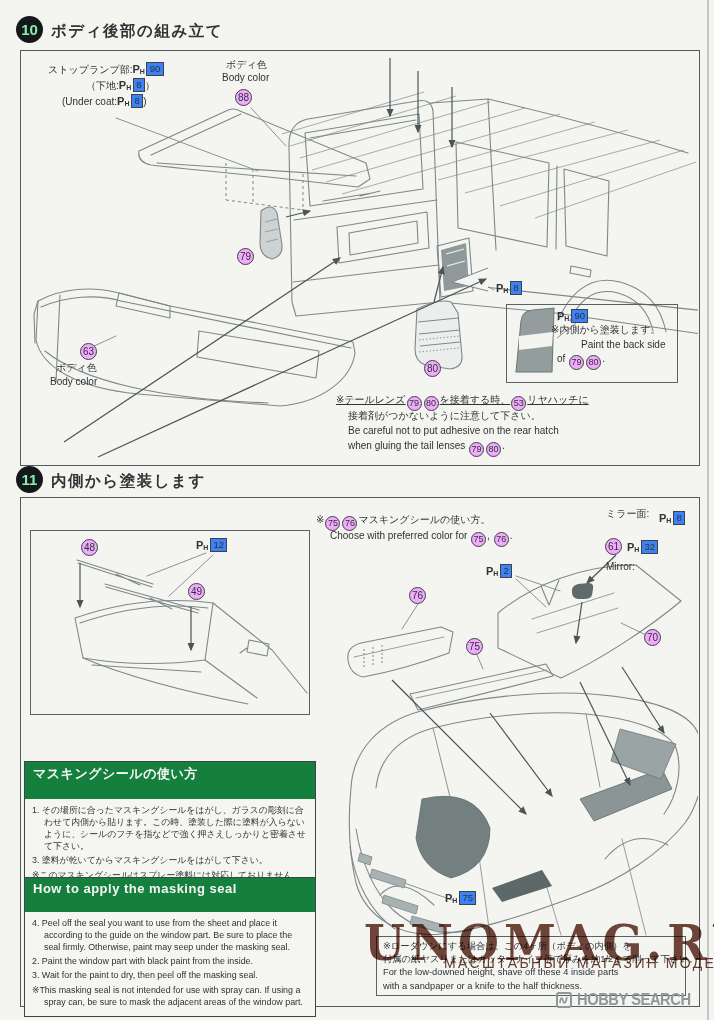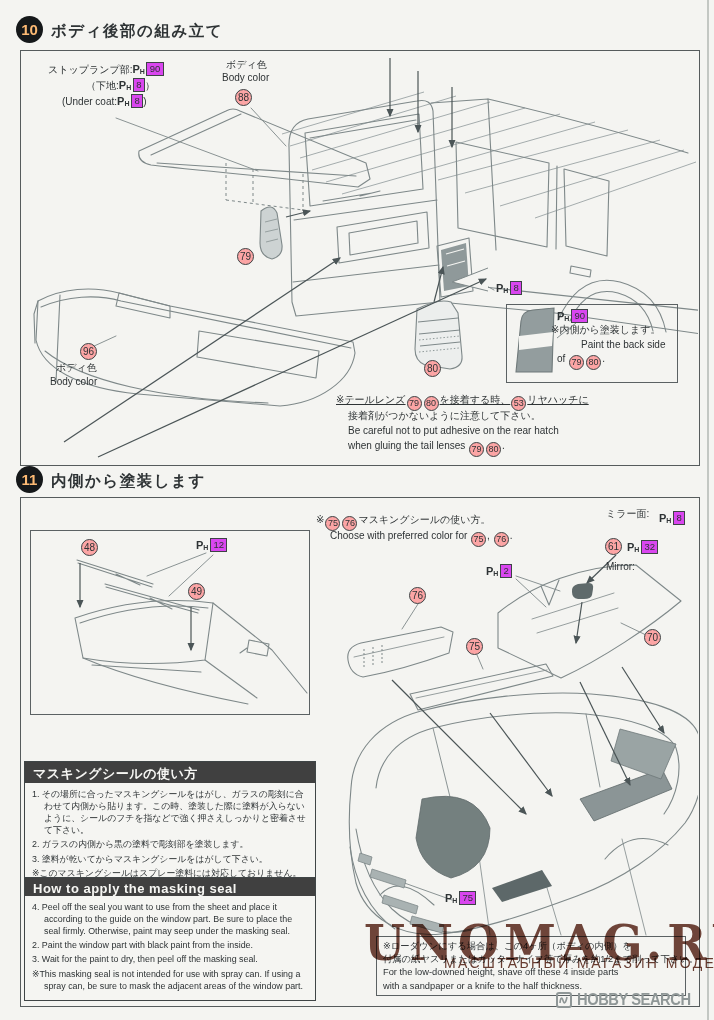--- a/index.html
+++ b/index.html
@@ -6,41 +6,41 @@
   body {
     width:714px; height:1020px; position:relative; overflow:hidden;
     background:#f4f4f1;
     font-family:"Liberation Sans","DejaVu Sans",sans-serif;
     color:#2e3335;
   }
   .abs { position:absolute; }
   .stepbox { position:absolute; border:1.6px solid #555b5c; background:transparent; }
   .marker {
     position:absolute; width:27px; height:27px; border-radius:50%;
-    background:#15181a; color:#fdba74; display:flex; align-items:center; justify-content:center;
+    background:#15181a; color:#86efac; display:flex; align-items:center; justify-content:center;
     font-weight:bold; font-size:15px;
   }
   .steptitle { position:absolute; font-size:15.5px; font-weight:bold; letter-spacing:1.5px; white-space:nowrap; }
   .lbl { position:absolute; font-size:10px; line-height:1.3; white-space:nowrap; color:#2e3335; }
   .cnum {
     display:inline-flex; align-items:center; justify-content:center;
     width:17px; height:17px; border:1.4px solid #3d4345; border-radius:50%;
-    font-size:10px; background:#fca5a5; box-sizing:border-box;
+    font-size:10px; background:#f0abfc; box-sizing:border-box;
   }
   .cnum.sm { width:15px; height:15px; font-size:9px; vertical-align:-3px; margin:0 1px; }
   .ph { white-space:nowrap; }
   .ph .pp { font-weight:bold; font-size:11px; }
   .ph .hh { font-weight:bold; font-size:7px; vertical-align:-1px; }
   .ph .pcode {
     display:inline-block; border:1.2px solid #3d4345; padding:0 2.5px;
-    font-size:9.5px; line-height:12px; margin-left:1.5px; background:#d946ef; vertical-align:1px;
+    font-size:9.5px; line-height:12px; margin-left:1.5px; background:#3b82f6; vertical-align:1px;
   }
   .subbox { position:absolute; border:1.3px solid #5b6163; }
   .mbox { position:absolute; border:1.3px solid #3f4546; background:#f5f5f2; }
-  .mbox .bar { background:#404040; color:#f6f6f3; font-weight:bold; padding:3px 8px 0; font-size:13px; letter-spacing:0.5px; }
+  .mbox .bar { background:#15803d; color:#f6f6f3; font-weight:bold; padding:3px 8px 16px; font-size:13px; letter-spacing:0.5px; }
   .mbox .items { padding:5px 7px 6px; }
   .mbox .item { font-size:8.9px; line-height:1.36; margin-bottom:2px; padding-left:12px; text-indent:-12px; }
   .notebox { position:absolute; border:1.2px solid #5b6163; padding:3px 6px; }
   .notebox .nline { font-size:9.3px; line-height:1.42; white-space:nowrap; }
   .watermark {
     position:absolute; z-index:50; pointer-events:none; mix-blend-mode:multiply;
     color:rgba(96,46,33,0.88); font-family:"DejaVu Serif","Liberation Serif",serif;
     font-weight:bold; font-size:47px; letter-spacing:5px; transform:scaleY(1.04);
     white-space:nowrap;
   }
@@ -163,21 +163,21 @@
 </div>
 <div class="lbl" style="left:62px; top:94px;">
   <span>(Under coat:</span><span class="ph"><span class="pp">P</span><span class="hh">H</span><span class="pcode">8</span></span><span>)</span>
 </div>
 
 <div class="lbl" style="left:226px; top:58px;">ボディ色</div>
 <div class="lbl" style="left:222px; top:71px;">Body color</div>
 <div class="cnum abs" style="left:235px; top:89px;">88</div>
 
 <div class="cnum abs" style="left:237px; top:248px;">79</div>
-<div class="cnum abs" style="left:80px; top:343px;">96</div>
+<div class="cnum abs" style="left:80px; top:343px;">63</div>
 <div class="lbl" style="left:56px; top:361px;">ボディ色</div>
 <div class="lbl" style="left:50px; top:375px;">Body color</div>
 <div class="cnum abs" style="left:424px; top:360px;">80</div>
 
 <div class="lbl" style="left:496px; top:281px;">
   <span class="ph"><span class="pp">P</span><span class="hh">H</span><span class="pcode">8</span></span>
 </div>
 
 <div class="subbox" style="left:506px; top:304px; width:170px; height:77px;"></div>
 <div class="lbl" style="left:557px; top:309px;">
@@ -304,21 +304,20 @@
 <div class="cnum abs" style="left:466px; top:638px;">75</div>
 <div class="cnum abs" style="left:644px; top:629px;">70</div>
 <div class="lbl" style="left:445px; top:891px;">
   <span class="ph"><span class="pp">P</span><span class="hh">H</span><span class="pcode">75</span></span>
 </div>
 
 <div class="mbox" style="left:24px; top:761px; width:290px;">
   <div class="bar">マスキングシールの使い方</div>
   <div class="items">
     <div class="item">1. その場所に合ったマスキングシールをはがし、ガラスの彫刻に合わせて内側から貼ります。この時、塗装した際に塗料が入らないように、シールのフチを指などで強く押さえしっかりと密着させて下さい。</div>
-    <div class="item">2. ガラスの内側から黒の塗料で彫刻部を塗装します。</div>
     <div class="item">3. 塗料が乾いてからマスキングシールをはがして下さい。</div>
     <div class="item">※このマスキングシールはスプレー塗料には対応しておりません。スプレー塗装される時は、サイドのガラス等にもマスキングが必要になります。</div>
   </div>
 </div>
 <div class="mbox" style="left:24px; top:877px; width:290px;">
   <div class="bar">How to apply the masking seal</div>
   <div class="items">
     <div class="item">4. Peel off the seal you want to use from the sheet and place it according to the guide on the window part. Be sure to place the seal firmly. Otherwise, paint may seep under the masking seal.</div>
     <div class="item">2. Paint the window part with black paint from the inside.</div>
     <div class="item">3. Wait for the paint to dry, then peel off the masking seal.</div>

